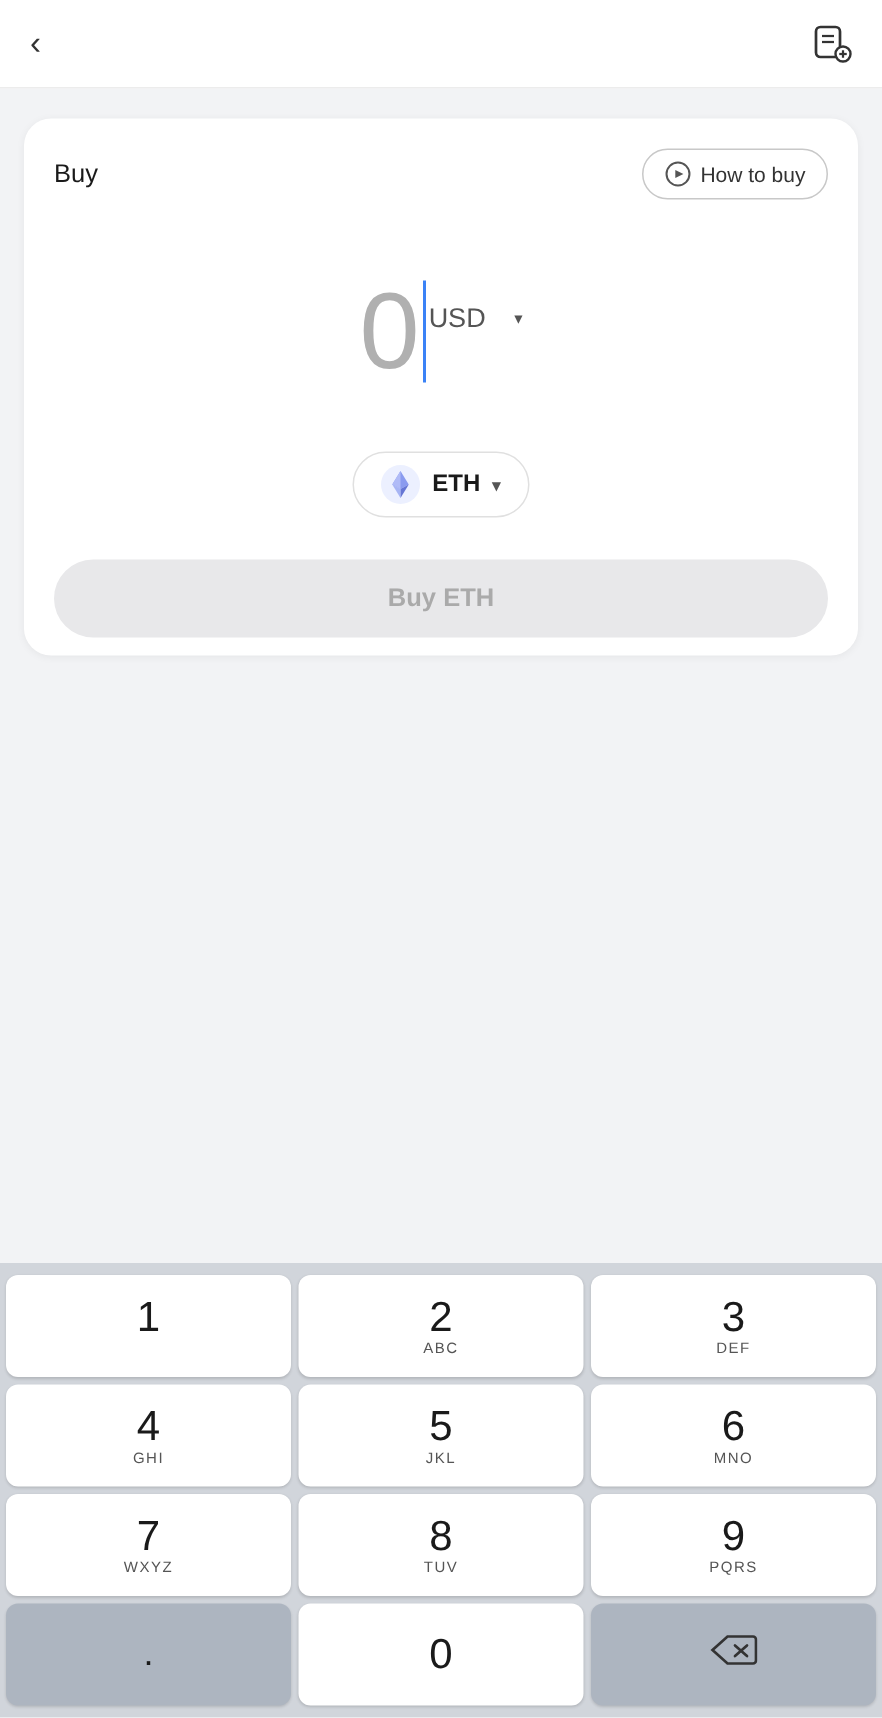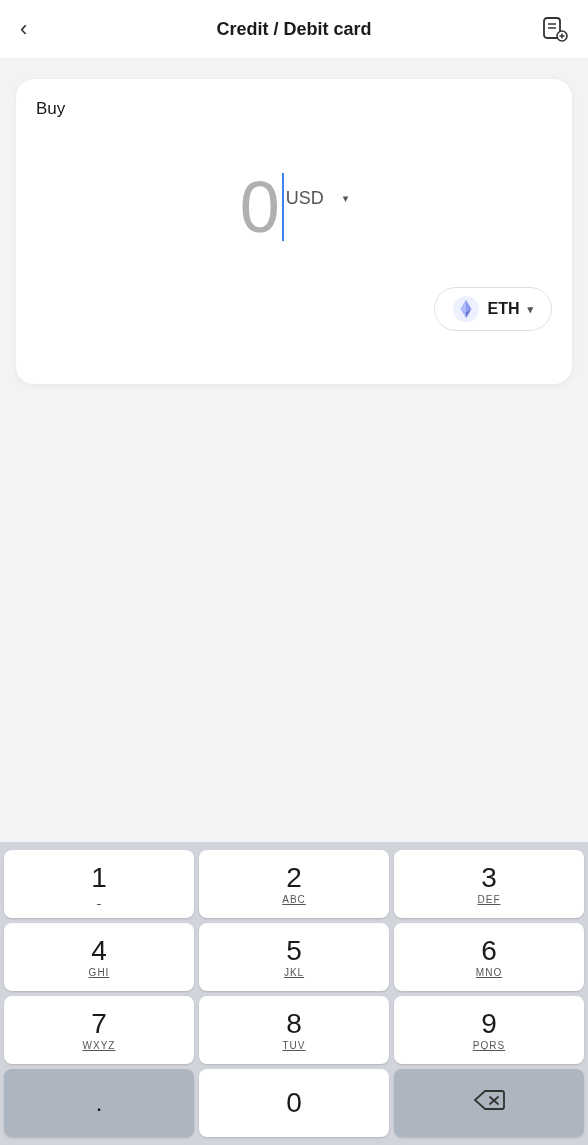--- a/index.html
+++ b/index.html
@@ -37,21 +37,21 @@
       width: 36px;
       display: flex;
       justify-content: flex-end;
     }
 
     
     .card-area {
       background: #ffffff;
       margin: 20px 16px;
       border-radius: 18px;
-      padding: 20px 20px 25px;
+      padding: 20px 20px 12px;
       box-shadow: 0 1px 6px rgba(0,0,0,0.06);
     }
     .card-top-row {
       display: flex;
       justify-content: space-between;
       align-items: center;
       margin-bottom: 28px;
     }
     .buy-label {
       font-size: 17px;
@@ -115,21 +115,21 @@
       margin-bottom: 12px;
     }
     .chevron-down {
       font-size: 11px;
       color: #555;
     }
 
     
     .eth-selector-wrap {
       display: flex;
-      justify-content: flex-end;
+      justify-content: center;
       margin-bottom: 28px;
     }
     .eth-selector {
       display: flex;
       align-items: center;
       gap: 8px;
       border: 1.5px solid #e0e0e0;
       border-radius: 24px;
       padding: 8px 18px;
       background: #fff;
@@ -199,54 +199,59 @@
       font-weight: 400;
       color: #1a1a1a;
       line-height: 1.1;
     }
     .key-letters {
       font-size: 10px;
       font-weight: 500;
       color: #555;
       letter-spacing: 1px;
       margin-top: 1px;
-      text-decoration: underline;
     }
     .key-dot .key-number {
       font-size: 24px;
     }
     .key-backspace {
       background: #adb5c0;
     }
     .backspace-icon {
       font-size: 22px;
       color: #1a1a1a;
     }
   </style>
 </head>
 <body>
 
 <div class="header">
   <div class="header-back">‹</div>
-  <div class="header-title">Credit / Debit card</div>
   <div class="header-icon">
     <svg width="26" height="26" viewBox="0 0 26 26" fill="none">
       <rect x="2" y="2" width="16" height="20" rx="3" stroke="#333" stroke-width="1.8" fill="none"></rect>
       <circle cx="20" cy="20" r="5" fill="#fff" stroke="#333" stroke-width="1.6"></circle>
       <line x1="20" y1="17.5" x2="20" y2="22.5" stroke="#333" stroke-width="1.5"></line>
       <line x1="17.5" y1="20" x2="22.5" y2="20" stroke="#333" stroke-width="1.5"></line>
       <line x1="6" y1="8" x2="14" y2="8" stroke="#333" stroke-width="1.5"></line>
       <line x1="6" y1="12" x2="14" y2="12" stroke="#333" stroke-width="1.5"></line>
     </svg>
   </div>
 </div>
 
 <div class="card-area">
   <div class="card-top-row">
     <span class="buy-label">Buy</span>
+    <button class="how-to-buy-btn">
+      <svg class="play-icon" viewBox="0 0 20 20" fill="none">
+        <circle cx="10" cy="10" r="8.5" stroke="#555" stroke-width="1.5"></circle>
+        <polygon points="8,7 14,10 8,13" fill="#555"></polygon>
+      </svg>
+      <span>How to buy</span>
+    </button>
   </div>
 
   <div class="amount-area">
     <div class="amount-row">
       <span class="amount-value">0</span>
       <div class="cursor-line"></div>
       <div style="display:flex;align-items:flex-end;padding-bottom:10px;">
         <span class="currency-selector">
           <span>USD</span>
           <span class="chevron-down">▾</span>
@@ -263,20 +268,21 @@
         <polygon points="13,4 18.5,13 13,16 7.5,13" fill="#8a9bef"></polygon>
         <polygon points="13,16 18.5,13 13,22" fill="#6575d4"></polygon>
         <polygon points="13,16 7.5,13 13,22" fill="#8a9bef" opacity="0.7"></polygon>
         <polygon points="13,4 13,16 7.5,13" fill="#b0bbf7"></polygon>
       </svg>
       <span>ETH</span>
       <span style="font-size:11px;color:#555;">▾</span>
     </div>
   </div>
 
+  <button class="buy-btn">Buy ETH</button>
 </div>
 
 <div class="spacer"></div>
 
 <div class="keyboard">
   <div class="keyboard-row">
     <div class="key">
       <span class="key-number">1</span>
       <span class="key-letters">&nbsp;</span>
     </div>

